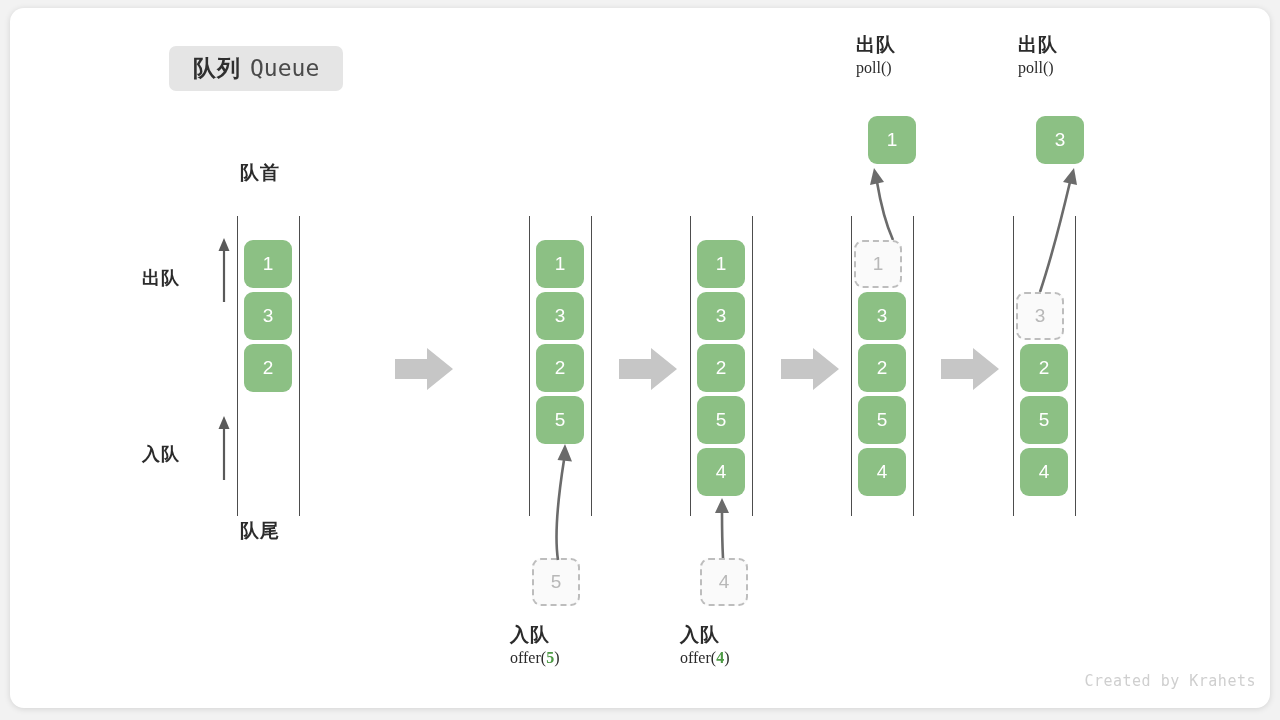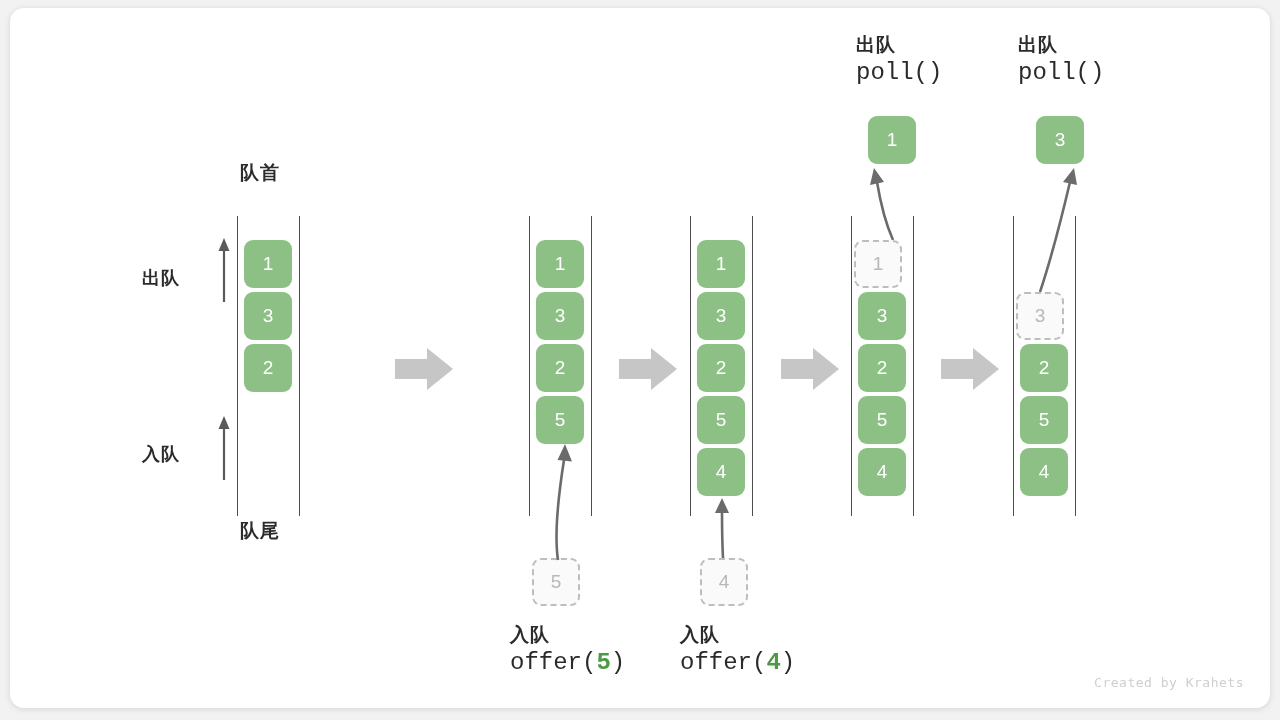--- a/index.html
+++ b/index.html
@@ -83,40 +83,43 @@
   
   .opcap{
     position:absolute;white-space:nowrap;line-height:1.33;
     text-align:left;
   }
   .opcap .cn{
     display:block;font-size:19px;font-weight:bold;color:#2b2b2b;letter-spacing:1px;
   }
   .opcap .code{
     display:block;
-    font-family:Liberation Mono, monospace;
-    font-size:24px;color:#2b2b2b;
+    font-family:Liberation Serif, serif;
+    font-size:16px;color:#2b2b2b;
   }
   .opcap .code .arg{color:#4d9a45;font-weight:bold;}
 
   
   #watermark{
-    position:absolute;right:26px;bottom:18px;
+    position:absolute;right:14px;bottom:18px;
     font-family:"DejaVu Sans Mono","Liberation Mono",monospace;
-    font-size:13px;color:#cfcfcf;letter-spacing:0.5px;
+    font-size:15px;color:#cfcfcf;letter-spacing:0.5px;
     white-space:nowrap;
     text-align:right;
   }
 </style>
 </head>
 <body>
 
 <div id="card">
   <div class="stage">
 
+    <div id="title-badge">
+      <span class="cn">队列</span><span class="en">Queue</span>
+    </div>
 
     <div class="cap" id="cap-head">队首</div>
     <div class="cap" id="cap-tail">队尾</div>
 
     <div class="sidelabel" id="lbl-dequeue">出队</div>
     <svg class="uparrow" style="left:201px;top:228px;" width="26" height="68">
       <line x1="13" y1="66" x2="13" y2="12" stroke="#5a5a5a" stroke-width="2.2"></line>
       <polygon points="13,2 7.5,15 18.5,15" fill="#5a5a5a"></polygon>
     </svg>
 

